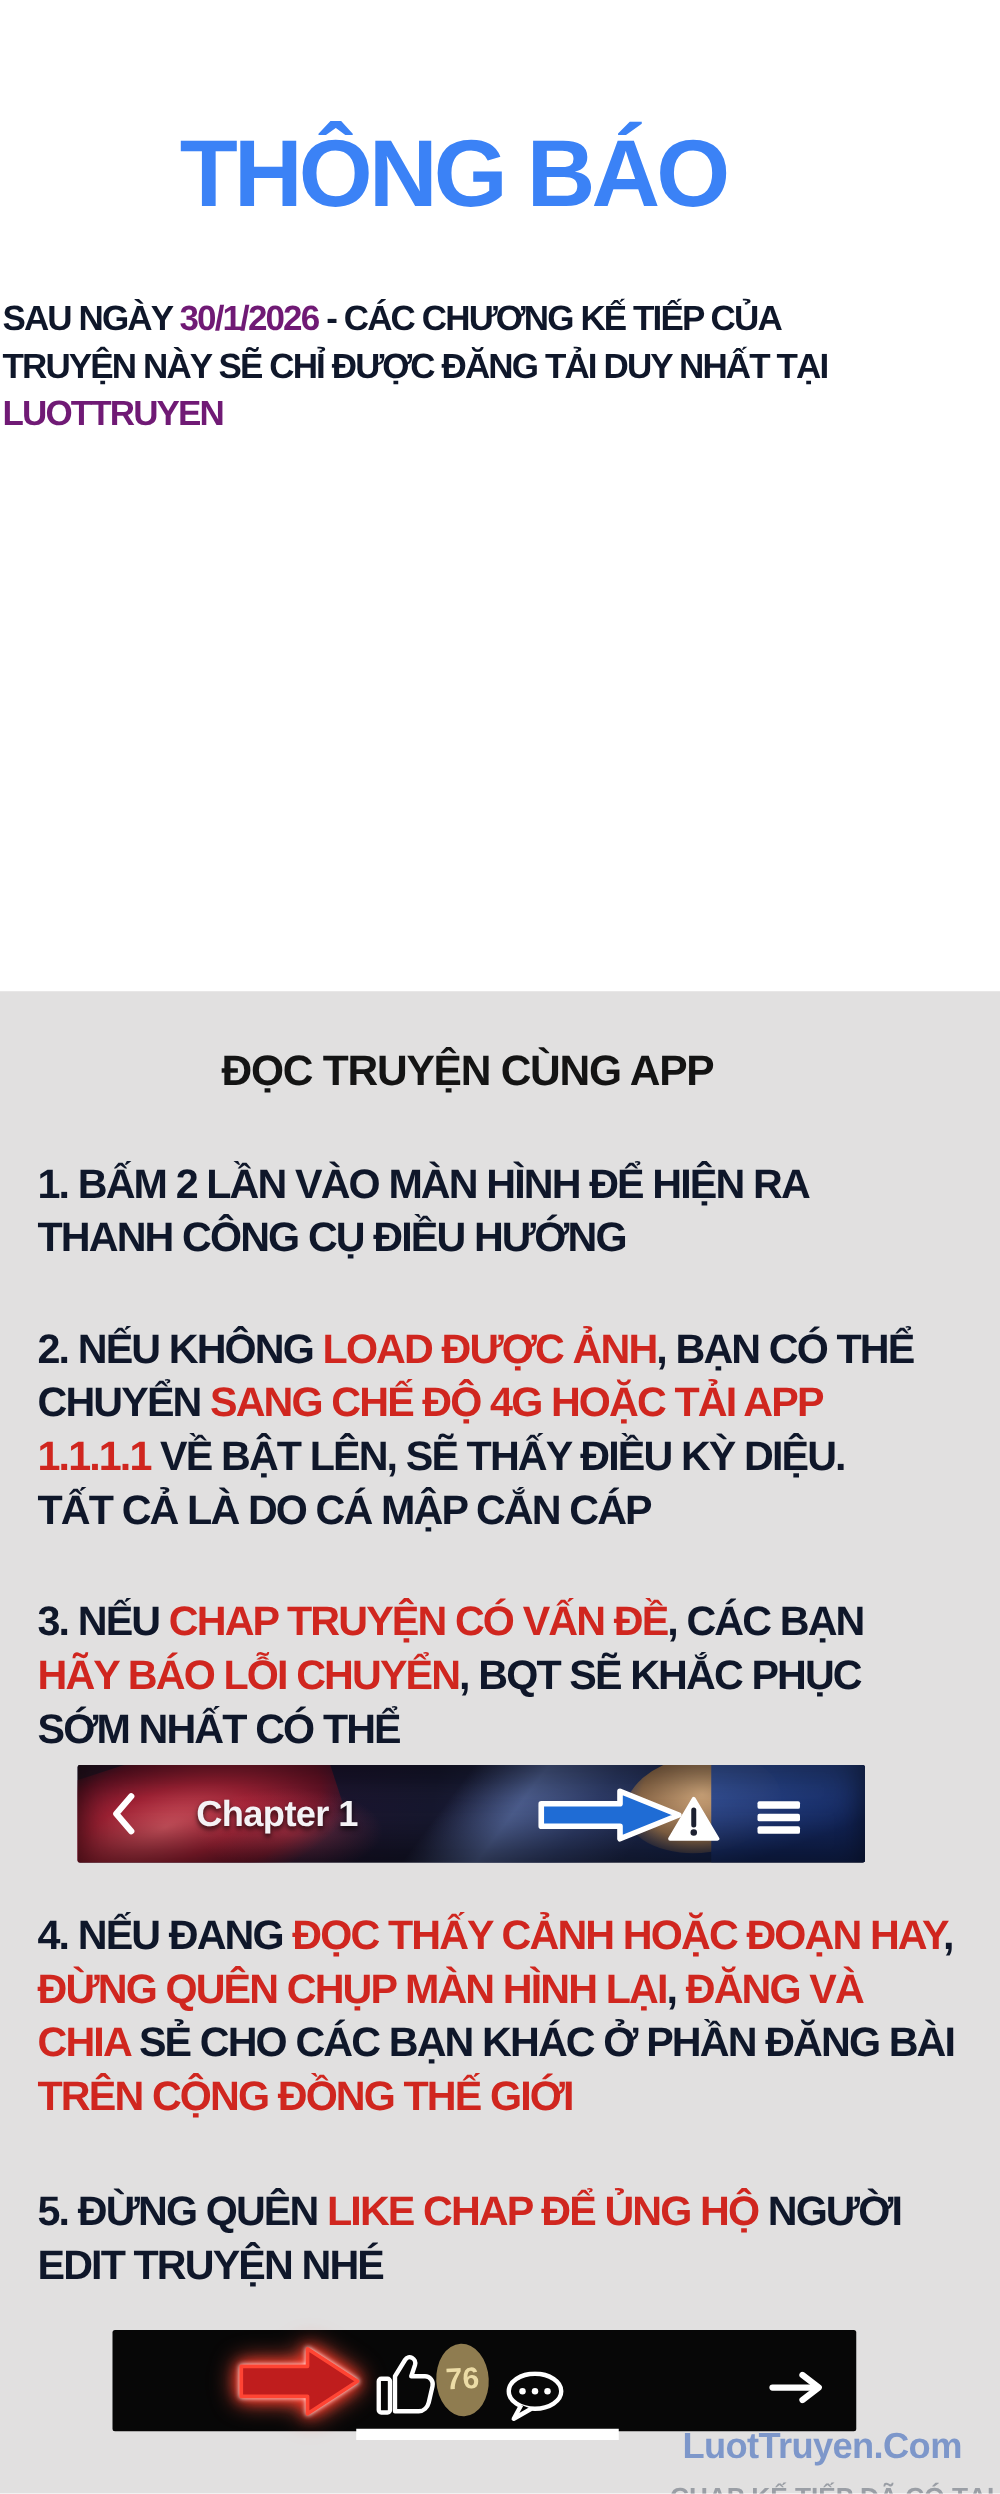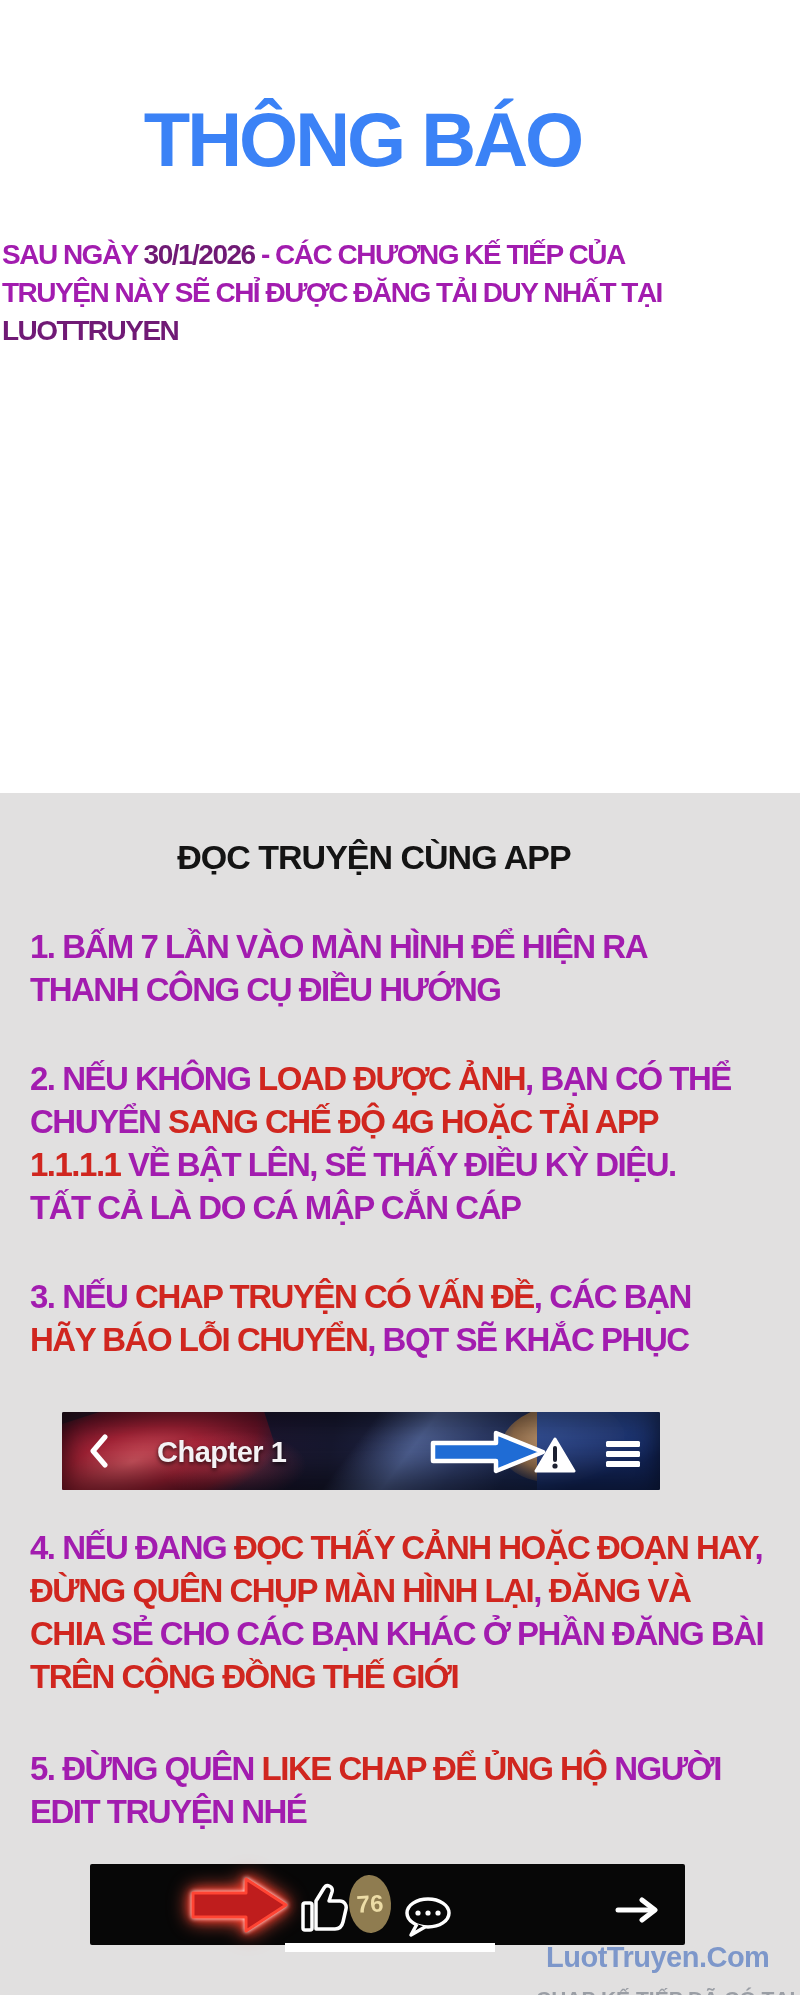--- a/index.html
+++ b/index.html
@@ -21,25 +21,25 @@
   .guide-heading{
     position:absolute;top:838px;left:0;width:748px;margin:0;text-align:center;
     font-size:34px;letter-spacing:-1px;color:#141414;
   }
   .item{position:absolute;left:30px;width:760px;margin:0;font-size:33px;line-height:43px;letter-spacing:-1.5px;}
   .item1{top:925px;}
   .item2{top:1057px;}
   .item3{top:1275px;}
   .item4{top:1526px;}
   .item5{top:1747px;}
-  .seg-black{color:#a21caf;}
+  .seg-black{color:#0f172a;}
   .seg-red{color:#d0261f;margin-top:19px;}
   .seg-blue{color:#701a75;}
   
-  .navbar{position:absolute;top:1412px;left:62px;width:598px;height:78px;overflow:hidden;background:#14182e;border-radius:2px;}
+  .navbar{position:absolute;top:1412px;left:62px;width:598px;height:78px;overflow:hidden;background:#14182e;border-radius:2px;padding-left:32px;}
   .navbar .art{position:absolute;}
   .art-base{inset:0;background:linear-gradient(100deg,#2e1524 0%,#201430 22%,#17182f 45%,#222b4e 62%,#16244c 80%,#101d3c 100%);}
   .art-red1{left:-25px;top:-15px;width:235px;height:115px;transform:rotate(-18deg);
     background:radial-gradient(ellipse at 40% 50%,#e05a64 0%,#b02437 35%,#701326 65%,rgba(0,0,0,0) 85%);opacity:.9;}
   .art-red2{left:95px;top:18px;width:150px;height:70px;border-radius:50%;
     background:radial-gradient(ellipse,rgba(230,80,100,.45),rgba(0,0,0,0) 70%);}
   .art-steel{left:245px;top:-35px;width:240px;height:150px;transform:rotate(12deg);
     background:linear-gradient(115deg,rgba(0,0,0,0) 28%,#54679a 45%,#31406e 62%,rgba(0,0,0,0) 78%);opacity:.85;}
   .art-tan{left:438px;top:-8px;width:125px;height:78px;transform:rotate(-8deg);border-radius:50%;
     background:radial-gradient(ellipse at 50% 40%,#cfa67b 0%,#8f6b4a 55%,rgba(0,0,0,0) 80%);}
@@ -82,23 +82,23 @@
 <div class="page">
 
   <h1 class="title">THÔNG BÁO</h1>
 
   <p class="intro"><span class="seg-black">SAU NGÀY </span><span class="seg-blue">30/1/2026</span><span class="seg-black"> - CÁC CHƯƠNG KẾ TIẾP CỦA</span><br><span class="seg-black">TRUYỆN NÀY SẼ CHỈ ĐƯỢC ĐĂNG TẢI DUY NHẤT TẠI</span><br><span class="seg-blue">LUOTTRUYEN</span></p>
 
   <section class="guide"></section>
 
   <h2 class="guide-heading">ĐỌC TRUYỆN CÙNG APP</h2>
 
-  <p class="item item1"><span class="seg-black">1. BẤM 7 LẦN VÀO MÀN HÌNH ĐỂ HIỆN RA</span><br><span class="seg-black">THANH CÔNG CỤ ĐIỀU HƯỚNG</span></p>
+  <p class="item item1"><span class="seg-black">1. BẤM 2 LẦN VÀO MÀN HÌNH ĐỂ HIỆN RA</span><br><span class="seg-black">THANH CÔNG CỤ ĐIỀU HƯỚNG</span></p>
   <p class="item item2"><span class="seg-black">2. NẾU KHÔNG </span><span class="seg-red">LOAD ĐƯỢC ẢNH</span><span class="seg-black">, BẠN CÓ THỂ</span><br><span class="seg-black">CHUYỂN </span><span class="seg-red">SANG CHẾ ĐỘ 4G HOẶC TẢI APP</span><br><span class="seg-red">1.1.1.1</span><span class="seg-black"> VỀ BẬT LÊN, SẼ THẤY ĐIỀU KỲ DIỆU.</span><br><span class="seg-black">TẤT CẢ LÀ DO CÁ MẬP CẮN CÁP</span></p>
-  <p class="item item3"><span class="seg-black">3. NẾU </span><span class="seg-red">CHAP TRUYỆN CÓ VẤN ĐỀ</span><span class="seg-black">, CÁC BẠN</span><br><span class="seg-red">HÃY BÁO LỖI CHUYỂN</span><span class="seg-black">, BQT SẼ KHẮC PHỤC</span><br></p>
+  <p class="item item3"><span class="seg-black">3. NẾU </span><span class="seg-red">CHAP TRUYỆN CÓ VẤN ĐỀ</span><span class="seg-black">, CÁC BẠN</span><br><span class="seg-red">HÃY BÁO LỖI CHUYỂN</span><span class="seg-black">, BQT SẼ KHẮC PHỤC</span><br><span class="seg-black">SỚM NHẤT CÓ THỂ</span></p>
 
   <div class="navbar">
     <div class="art art-base"></div>
     <div class="art art-red1"></div>
     <div class="art art-red2"></div>
     <div class="art art-steel"></div>
     <div class="art art-tan"></div>
     <div class="art art-blue"></div>
     <div class="art art-shade"></div>
 

